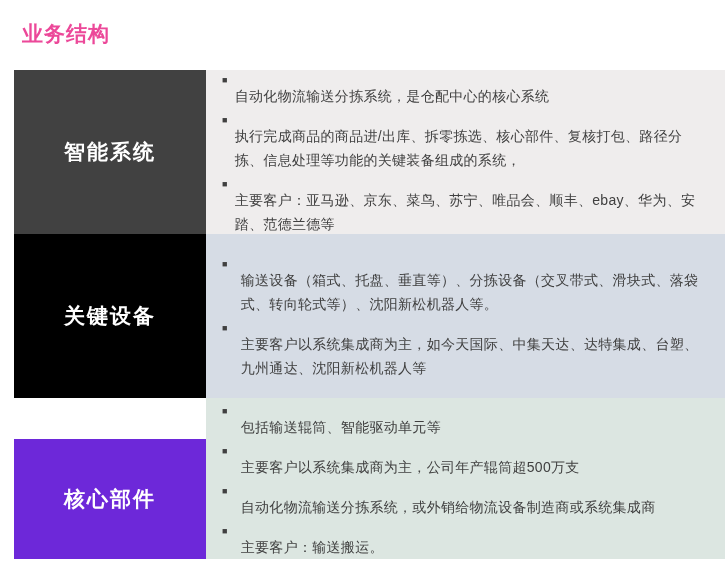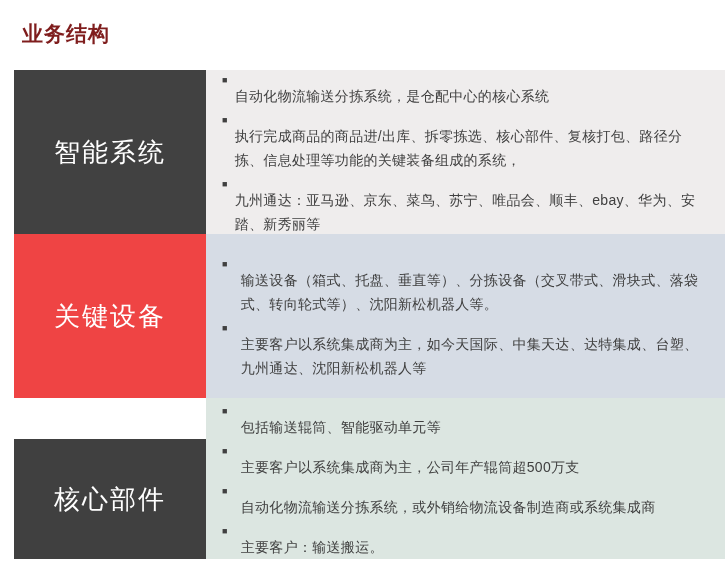--- a/index.html
+++ b/index.html
@@ -14,21 +14,21 @@
     overflow: hidden;
     font-family: "Liberation Sans", sans-serif;
   }
   .title {
     position: absolute;
     left: 22px;
     top: 20px;
     margin: 0;
     font-size: 21px;
     font-weight: 700;
-    color: #7f1d1d;
+    color: #ec4899;
     letter-spacing: 1px;
   }
   .table {
     position: absolute;
     left: 14px;
     top: 70px;
     width: 711px;
   }
   .row { display: flex; }
   .row-0 { height: 164px; }
@@ -36,22 +36,22 @@
   .row-2 { height: 161px; }
   .label-block {
     flex: 0 0 192px;
     width: 192px;
     display: flex;
     align-items: center;
     justify-content: center;
   }
   .label-block .label-text {
     color: #ffffff;
-    font-size: 26px;
-    font-weight: 400;
+    font-size: 21px;
+    font-weight: 700;
     letter-spacing: 2px;
   }
   .content {
     flex: 1 1 auto;
     display: flex;
     flex-direction: column;
     justify-content: center;
     padding: 0 26px 0 16px;
     box-sizing: border-box;
   }
@@ -94,46 +94,46 @@
         <li>
           <span class="marker">■</span>
           <span class="btext">自动化物流输送分拣系统，是仓配中心的核心系统</span>
         </li>
         <li>
           <span class="marker">■</span>
           <span class="btext">执行完成商品的商品进/出库、拆零拣选、核心部件、复核打包、路径分拣、信息处理等功能的关键装备组成的系统，</span>
         </li>
         <li>
           <span class="marker">■</span>
-          <span class="btext">九州通达：亚马逊、京东、菜鸟、苏宁、唯品会、顺丰、ebay、华为、安踏、新秀丽等</span>
+          <span class="btext">主要客户：亚马逊、京东、菜鸟、苏宁、唯品会、顺丰、ebay、华为、安踏、范德兰德等</span>
         </li>
       </ul>
     </div>
   </section>
 
   <section class="row row-1">
-    <div class="label-block" style="background: #ef4444;">
+    <div class="label-block" style="background: #000000;">
       <span class="label-text">关键设备</span>
     </div>
     <div class="content" style="background: rgb(214, 220, 229);">
       <ul class="bullets">
         <li>
           <span class="marker">■</span>
           <span class="btext">输送设备（箱式、托盘、垂直等）、分拣设备（交叉带式、滑块式、落袋式、转向轮式等）、沈阳新松机器人等。</span>
         </li>
         <li>
           <span class="marker">■</span>
           <span class="btext">主要客户以系统集成商为主，如今天国际、中集天达、达特集成、台塑、九州通达、沈阳新松机器人等</span>
         </li>
       </ul>
     </div>
   </section>
 
   <section class="row row-2">
-    <div class="label-block" style="background: #404040; margin-top: 41px;">
+    <div class="label-block" style="background: #6d28d9; margin-top: 41px;">
       <span class="label-text">核心部件</span>
     </div>
     <div class="content" style="background: rgb(220, 230, 225);">
       <ul class="bullets">
         <li>
           <span class="marker">■</span>
           <span class="btext">包括输送辊筒、智能驱动单元等</span>
         </li>
         <li>
           <span class="marker">■</span>

